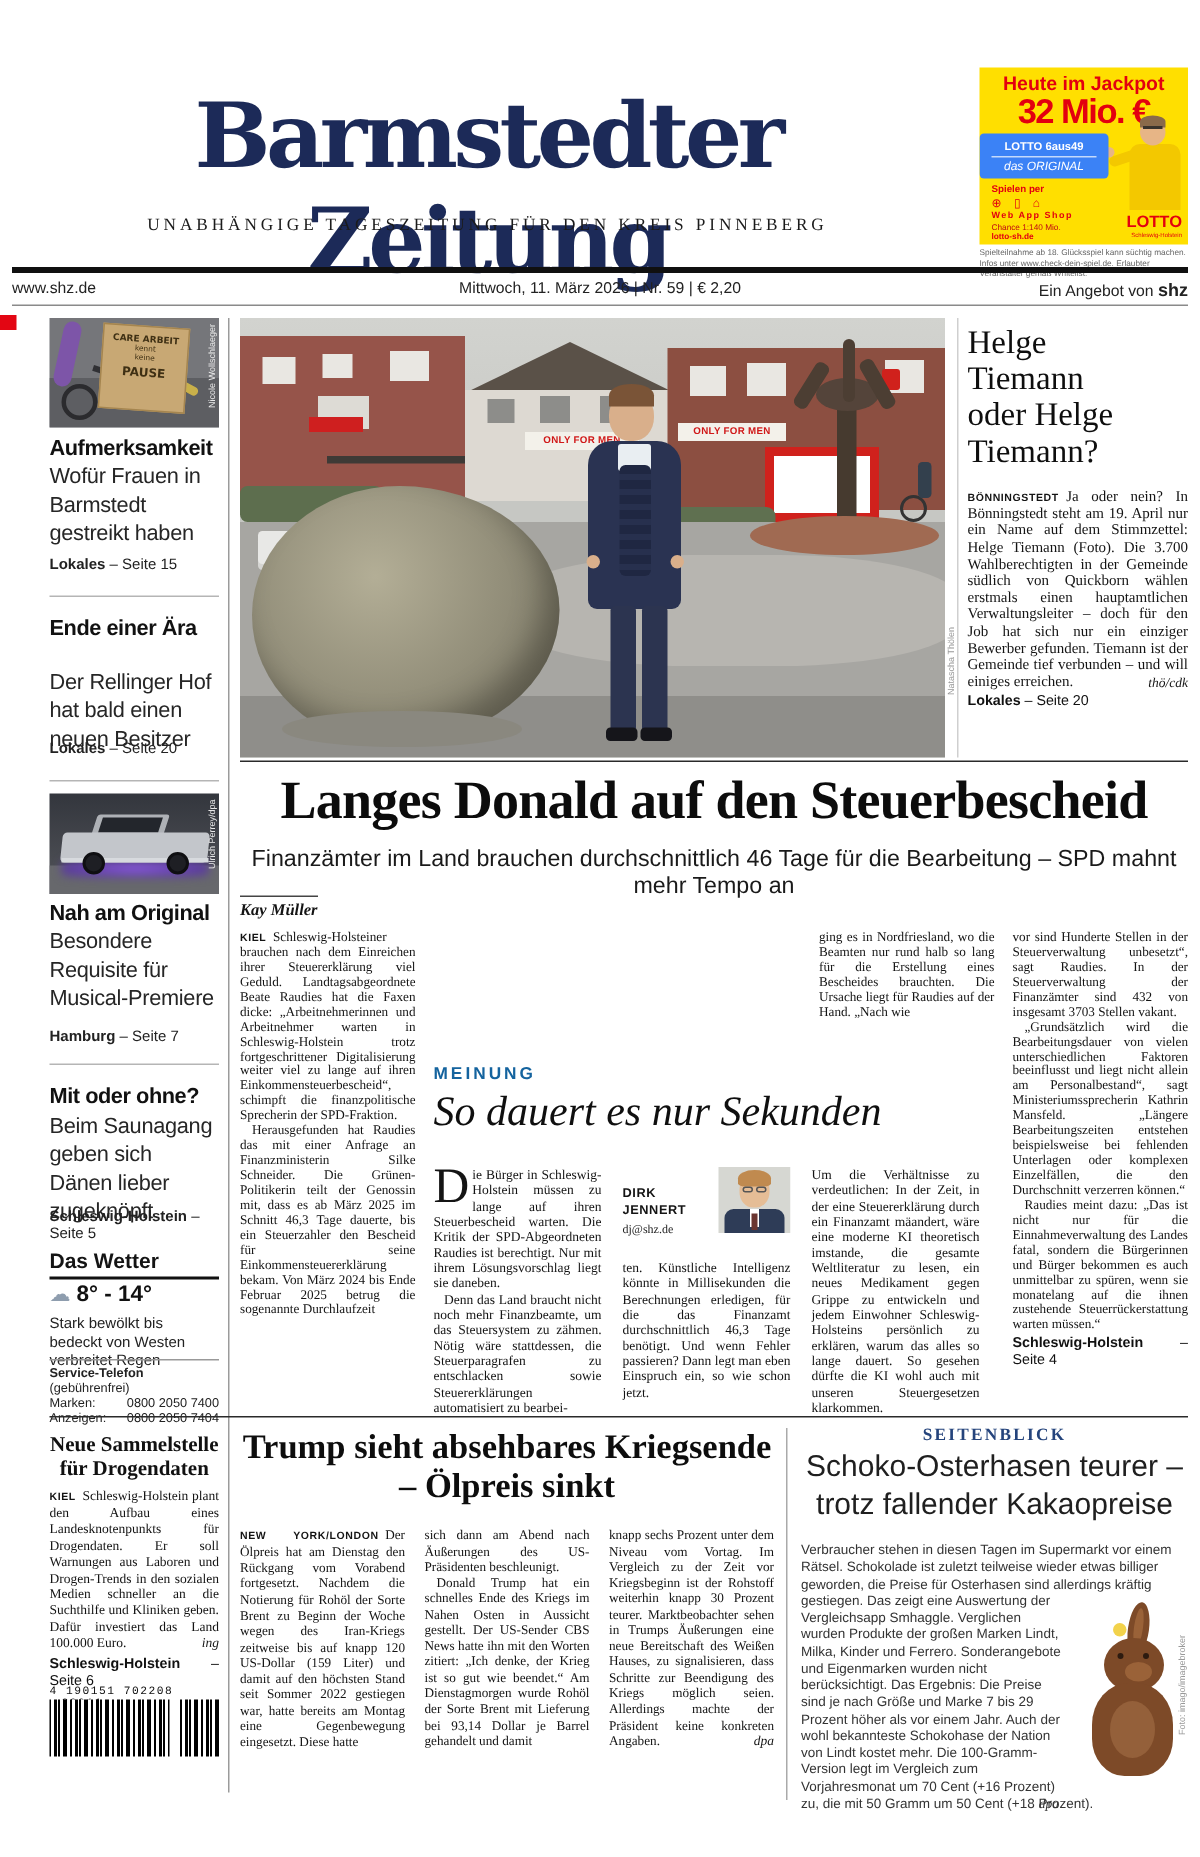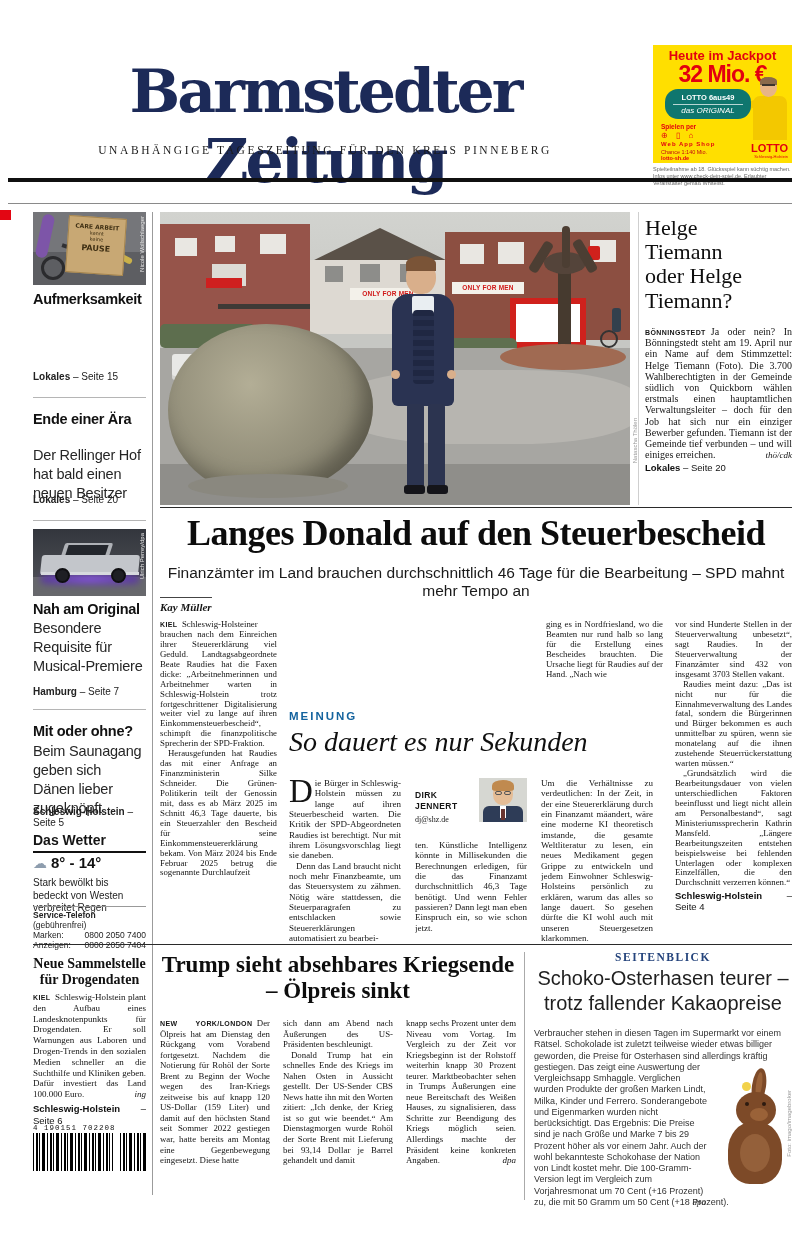--- a/index.html
+++ b/index.html
@@ -24,22 +24,22 @@
   .rule-thin { left:8px; top:203px; width:784px; height:1px; background:#8a8a8a; }
   .red-mark { left:0; top:210px; width:11px; height:10px; background:#e30613; }
 
   
   .lotto { left:653px; top:45px; width:139px; height:118px; background:#ffdf00; overflow:hidden;
     font-family:"Liberation Sans", sans-serif; }
   .lt-jack { position:absolute; top:3px; left:0; width:100%; text-align:center;
     font-weight:bold; font-size:13px; color:#e3000f; }
   .lt-amount { position:absolute; top:16px; left:0; width:100%; text-align:center;
     font-weight:bold; font-size:23px; letter-spacing:-1px; color:#e3000f; }
-  .lt-box { position:absolute; left:12px; top:44px; width:86px; height:30px; background:#0f766e;
-    border-radius:13px; color:#fff; text-align:center; }
+  .lt-box { position:absolute; left:0; top:44px; width:86px; height:30px; background:#3b82f6;
+    border-radius:3px; color:#fff; text-align:center; }
   .lt-box .l1 { font-size:7.5px; font-weight:bold; margin-top:4px; }
   .lt-box .l2 { font-size:8px; font-style:italic; border-top:1px solid rgba(255,255,255,.7);
     margin:2px 8px 0; padding-top:1px; }
   .lt-man-head { position:absolute; left:107px; top:34px; width:17px; height:18px;
     background:#e7b586; border-radius:50%; }
   .lt-man-hair { position:absolute; left:107px; top:32px; width:17px; height:8px;
     background:#8a6a4a; border-radius:50% 50% 0 0; }
   .lt-man-glass { position:absolute; left:109px; top:39px; width:13px; height:3px;
     border-top:2px solid #3a332c; }
   .lt-man-body { position:absolute; left:100px; top:51px; width:34px; height:44px;
@@ -189,20 +189,28 @@
     <div class="lt-chance">Chance 1:140 Mio.</div>
     <div class="lt-url">lotto-sh.de</div>
     <div class="lt-logo">
       <span>LOTTO</span>
       <small>Schleswig-Holstein</small>
     </div>
   </div>
   <div class="abs ad-disc">Spielteilnahme ab 18. Glücksspiel kann süchtig machen. Infos unter www.check-dein-spiel.de. Erlaubter Veranstalter gemäß Whitelist.</div>
 
   <div class="abs rule-thick"></div>
+  <div class="abs date-row">
+    <span class="date-left">www.shz.de</span>
+    <span class="date-center">Mittwoch, 11. März 2026 | Nr. 59 | € 2,20</span>
+    <span class="date-right">
+      <span>Ein Angebot von</span>
+      <b>shz</b>
+    </span>
+  </div>
   <div class="abs rule-thin"></div>
   <div class="abs red-mark"></div>
 
   <div class="abs vline" style="left:152px; top:212px; height:983px;"></div>
 
   <div class="photo ph1">
     <div class="shape" style="left:0;top:40px;width:113px;height:33px;background:#5d5e62;"></div>
     <div class="shape" style="left:8px;top:44px;width:24px;height:24px;border:3px solid #2b2b2e;border-radius:50%;"></div>
     <div class="shape" style="left:28px;top:38px;width:44px;height:4px;background:#303034;transform:rotate(18deg);"></div>
     <div class="shape" style="left:55px;top:50px;width:38px;height:4px;background:#303034;transform:rotate(-14deg);"></div>
@@ -210,20 +218,21 @@
     <div class="shape" style="left:78px;top:42px;width:22px;height:6px;background:#c9b04a;border-radius:3px;transform:rotate(28deg);"></div>
     <div class="cardboard">
       <div style="font-size:6px;font-weight:bold;margin-top:5px;">CARE ARBEIT</div>
       <div style="font-size:5px;">kennt</div>
       <div style="font-size:5px;">keine</div>
       <div style="font-size:8px;font-weight:bold;margin-top:2px;">PAUSE</div>
     </div>
     <div class="vcred vcred-in" style="right:1px;top:4px;position:absolute;">Nicole Wollschlaeger</div>
   </div>
   <div class="abs sb kicker" style="top:291px;">Aufmerksamkeit</div>
+  <div class="abs sb teaser" style="top:309px;">Wofür Frauen in Barmstedt gestreikt haben</div>
   <div class="abs sb sideref" style="top:371px;">
     <b>Lokales</b>
     <span>– Seite 15</span>
   </div>
   <div class="abs sb-div" style="top:397px;"></div>
 
   <div class="abs sb kicker" style="top:411px;">Ende einer Ära</div>
   <div class="abs sb teaser" style="top:430px;margin-top:16px;">Der Rellinger Hof hat bald einen neuen Besitzer</div>
   <div class="abs sb sideref" style="top:494px;">
     <b>Lokales</b>
@@ -375,22 +384,22 @@
 
   <div class="ncol" style="left:160px;top:620px;height:322px;">
     <p class="first"><span class="dateline">KIEL</span> <span>Schleswig-Holsteiner brauchen nach dem Einreichen ihrer Steuererklärung viel Geduld. Landtagsabgeordnete Beate Raudies hat die Faxen dicke: „Arbeitnehmerinnen und Arbeitnehmer warten in Schleswig-Holstein trotz fortgeschrittener Digitalisierung weiter viel zu lange auf ihren Einkommensteuerbescheid“, schimpft die finanzpolitische Sprecherin der SPD-Fraktion.</span></p>
     <p>Herausgefunden hat Raudies das mit einer Anfrage an Finanzministerin Silke Schneider. Die Grünen-Politikerin teilt der Genossin mit, dass es ab März 2025 im Schnitt 46,3 Tage dauerte, bis ein Steuerzahler den Bescheid für seine Einkommensteuererklärung bekam. Von März 2024 bis Ende Februar 2025 betrug die sogenannte Durchlaufzeit</p>
   </div>
   <div class="ncol" style="left:546px;top:620px;height:90px;">
     <p class="first">ging es in Nordfriesland, wo die Beamten nur rund halb so lang für die Erstellung eines Bescheides brauchten. Die Ursache liegt für Raudies auf der Hand. „Nach wie</p>
   </div>
   <div class="ncol" style="left:675px;top:620px;height:322px;">
     <p class="first">vor sind Hunderte Stellen in der Steuerverwaltung unbesetzt“, sagt Raudies. In der Steuerverwaltung der Finanzämter sind 432 von insgesamt 3703 Stellen vakant.</p>
+    <p>„Grundsätzlich wird die Bearbeitungsdauer von vielen unterschiedlichen Faktoren beeinflusst und liegt nicht allein am Personalbestand“, sagt Ministeriumssprecherin Kathrin Mansfeld. „Längere Bearbeitungszeiten entstehen beispielsweise bei fehlenden Unterlagen oder komplexen Einzelfällen, die den Durchschnitt verzerren können.“</p>
     <p>Raudies meint dazu: „Das ist nicht nur für die Einnahmeverwaltung des Landes fatal, sondern die Bürgerinnen und Bürger bekommen es auch unmittelbar zu spüren, wenn sie monatelang auf die ihnen zustehende Steuerrückerstattung warten müssen.“</p>
-    <p>„Grundsätzlich wird die Bearbeitungsdauer von vielen unterschiedlichen Faktoren beeinflusst und liegt nicht allein am Personalbestand“, sagt Ministeriumssprecherin Kathrin Mansfeld. „Längere Bearbeitungszeiten entstehen beispielsweise bei fehlenden Unterlagen oder komplexen Einzelfällen, die den Durchschnitt verzerren können.“</p>
     <div class="ref">
       <b>Schleswig-Holstein</b>
       <span>– Seite 4</span>
     </div>
   </div>
 
   <div class="abs op-label">MEINUNG</div>
   <div class="abs op-h">So dauert es nur Sekunden</div>
   <div class="op-col" style="left:289px;">
     <p class="first"><span class="dropcap">D</span><span>ie Bürger in Schleswig-Holstein müssen zu lange auf ihren Steuerbescheid warten. Die Kritik der SPD-Abgeordneten Raudies ist berechtigt. Nur mit ihrem Lösungsvorschlag liegt sie daneben.</span></p>

